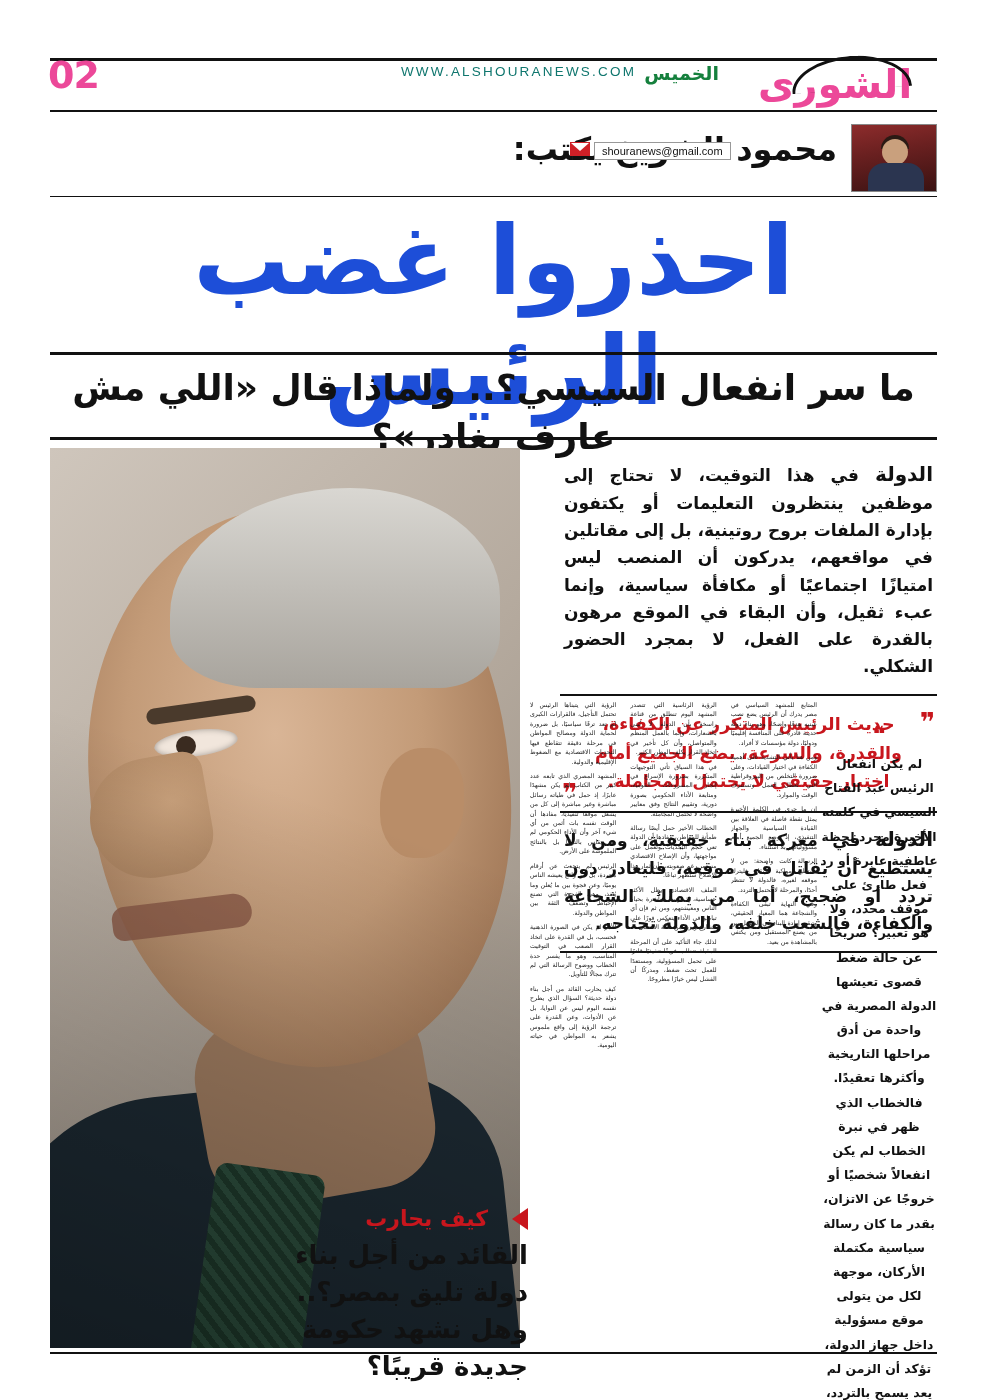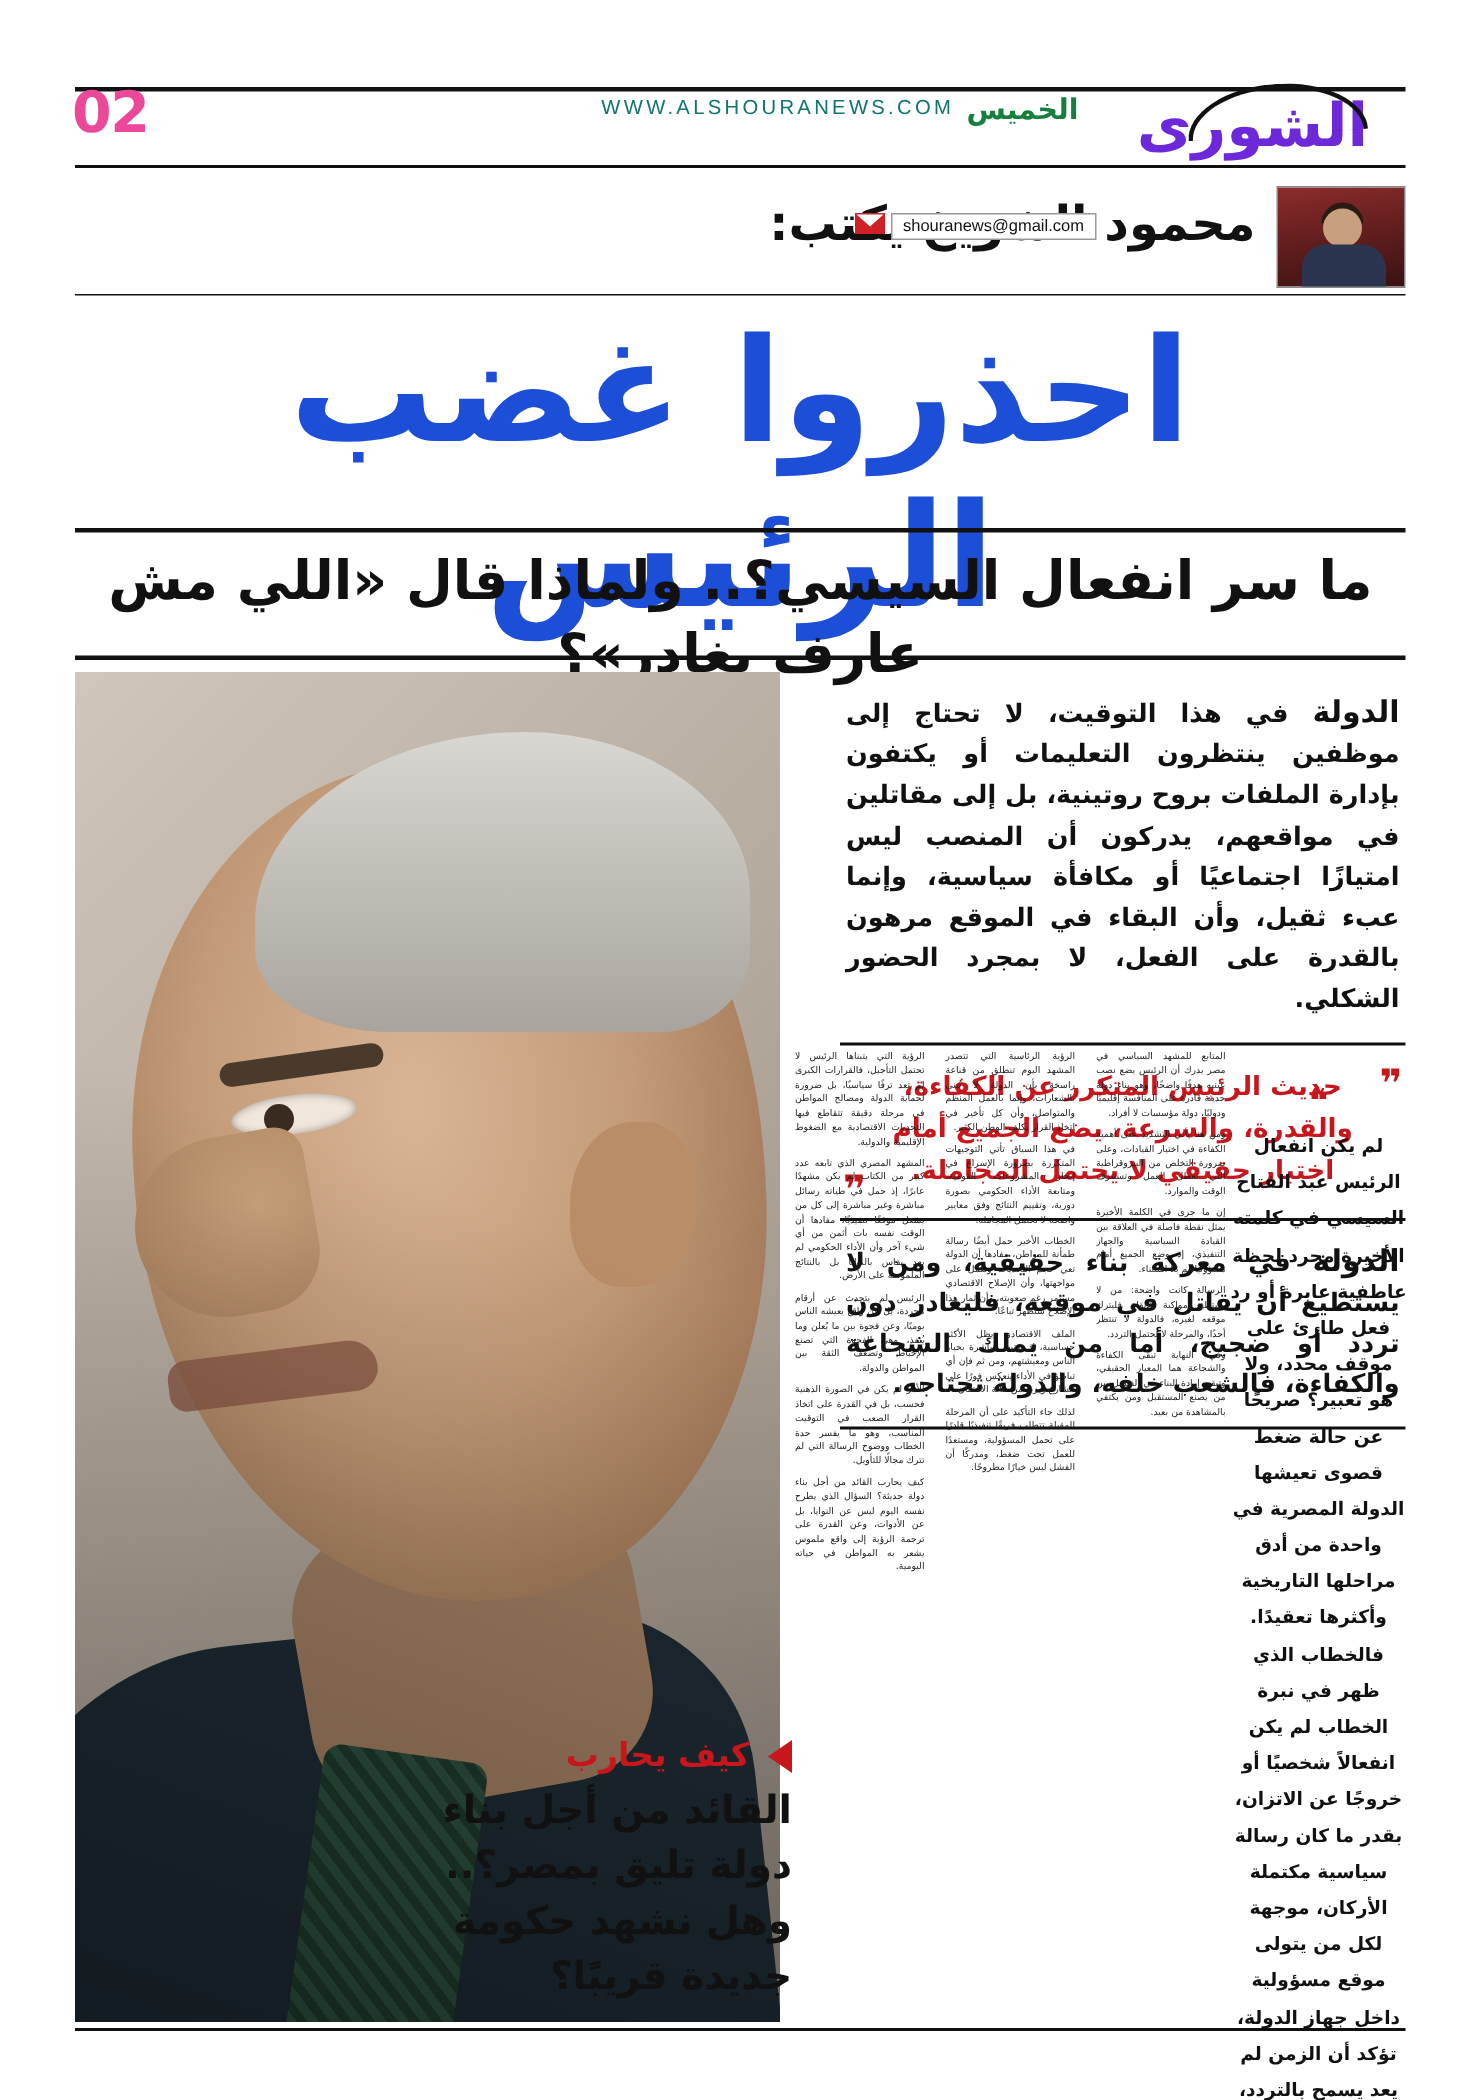--- a/index.html
+++ b/index.html
@@ -54,21 +54,21 @@
     position: absolute;
     right: 54px;
     top: 58px;
     width: 196px;
     height: 56px;
     text-align: center;
   }
   .logo-word {
     font-size: 40px;
     font-weight: bold;
-    color: #6d28d9;
+    color: #ec4899;
     line-height: 52px;
     letter-spacing: -1px;
   }
   .logo-swoosh {
     position: absolute;
     right: 22px;
     top: -2px;
     width: 120px;
     height: 34px;
     border: 3px solid #111;
@@ -435,22 +435,23 @@
     top: 1158px;
     width: 258px;
     text-align: left;
     direction: rtl;
     z-index: 5;
   }
   .photo-kicker .kick-row {
     display: flex;
     align-items: center;
     justify-content: flex-start;
-    gap: 12px;
+    gap: 24px;
     margin-bottom: 6px;
+    margin-top: 48px;
   }
   .photo-kicker .kick-label {
     font-size: 22px;
     font-weight: bold;
     color: #c8161d;
   }
   .kick-arrow {
     width: 0; height: 0;
     border-top: 11px solid transparent;
     border-bottom: 11px solid transparent;

